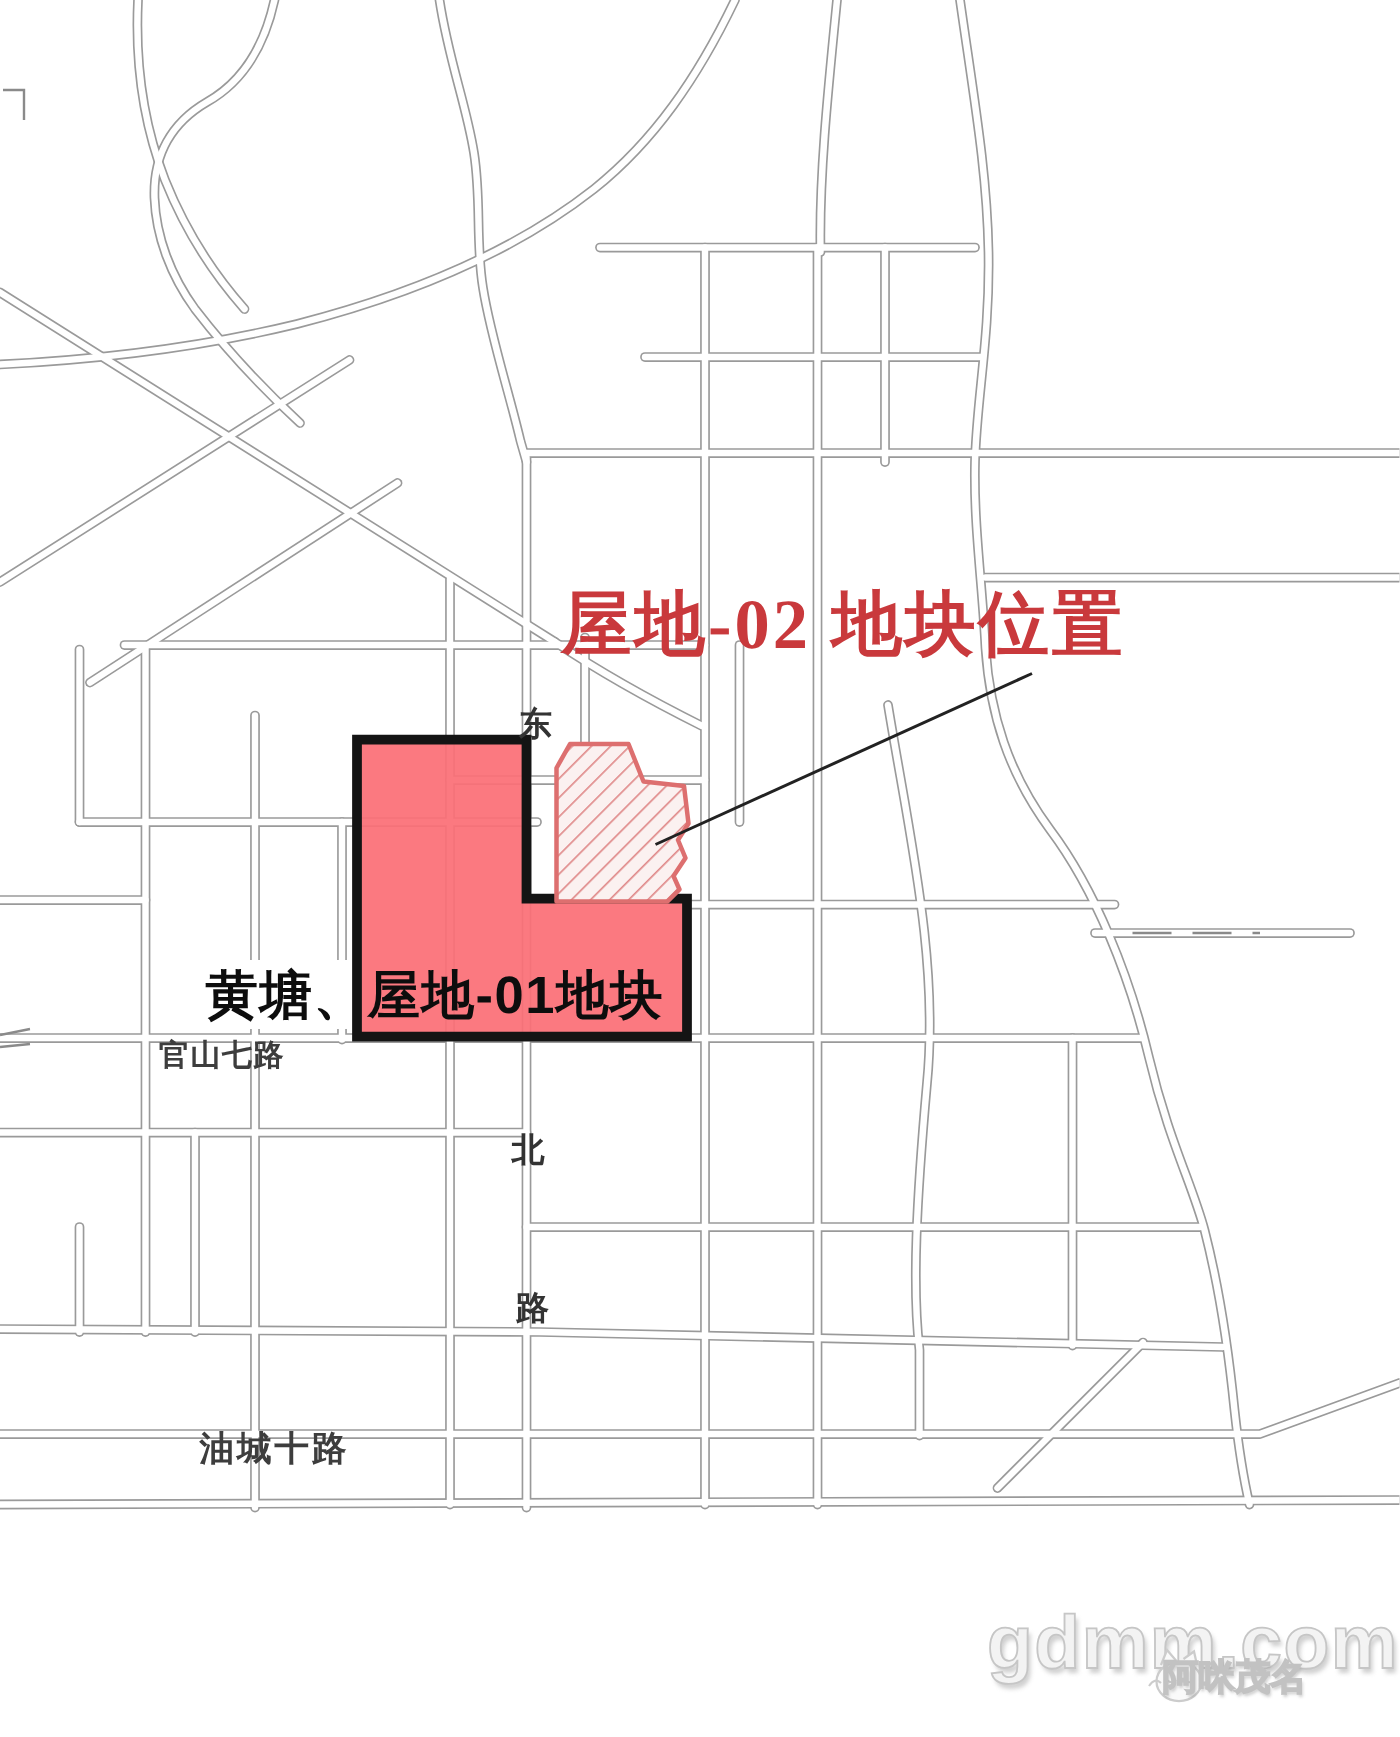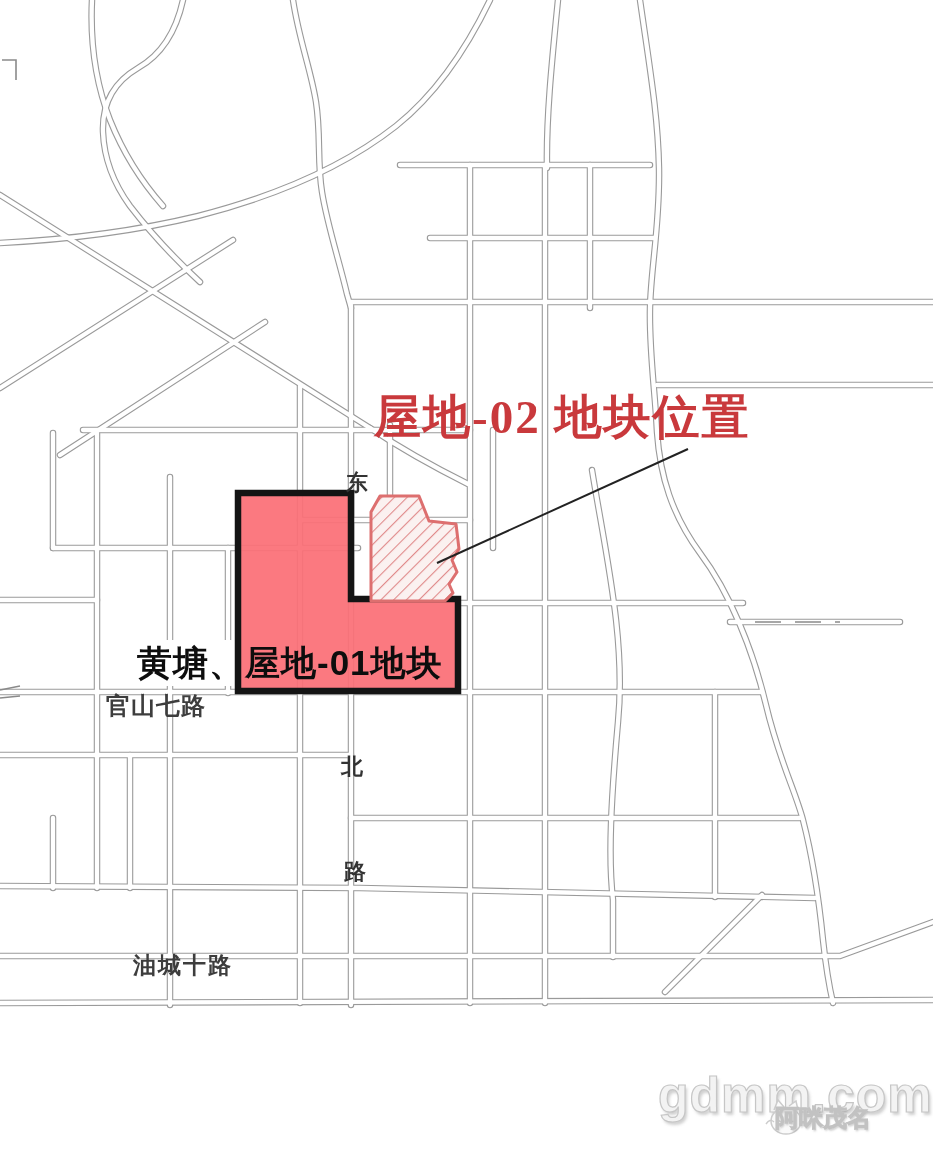--- a/index.html
+++ b/index.html
@@ -19,21 +19,21 @@
   .lbl{position:absolute;white-space:nowrap;}
   .callout-title{
     left:374px;top:392px;font-size:47px;line-height:1.1;letter-spacing:2px;
     font-family:"Liberation Serif","DejaVu Serif",serif;font-weight:600;color:#c9393c;
   }
   .parcel-label{
     left:137px;top:640px;font-size:35px;font-weight:700;color:#0d0d0d;letter-spacing:1px;
     font-family:"Liberation Sans","DejaVu Sans",sans-serif;
   }
   .road-label{color:#3d3d3d;font-weight:600;}
-  .road-label.guanshan{left:106px;top:690px;font-size:24px;letter-spacing:1px;}
+  .road-label.guanshan{left:106px;top:690px;font-size:20px;letter-spacing:1px;}
   .road-label.youcheng{left:133px;top:950px;font-size:23px;letter-spacing:2px;}
   .vchar{color:#333333;font-weight:600;font-size:22px;}
   .vchar.c0{left:346px;top:468px;}
   .vchar.c1{left:341px;top:752px;}
   .vchar.c2{left:344px;top:857px;}
   .map-title{
     left:237px;top:1028px;font-size:74px;font-weight:700;letter-spacing:8px;color:#000000;
     font-family:"Liberation Serif","DejaVu Serif",serif;
   }
   .wm-site{

